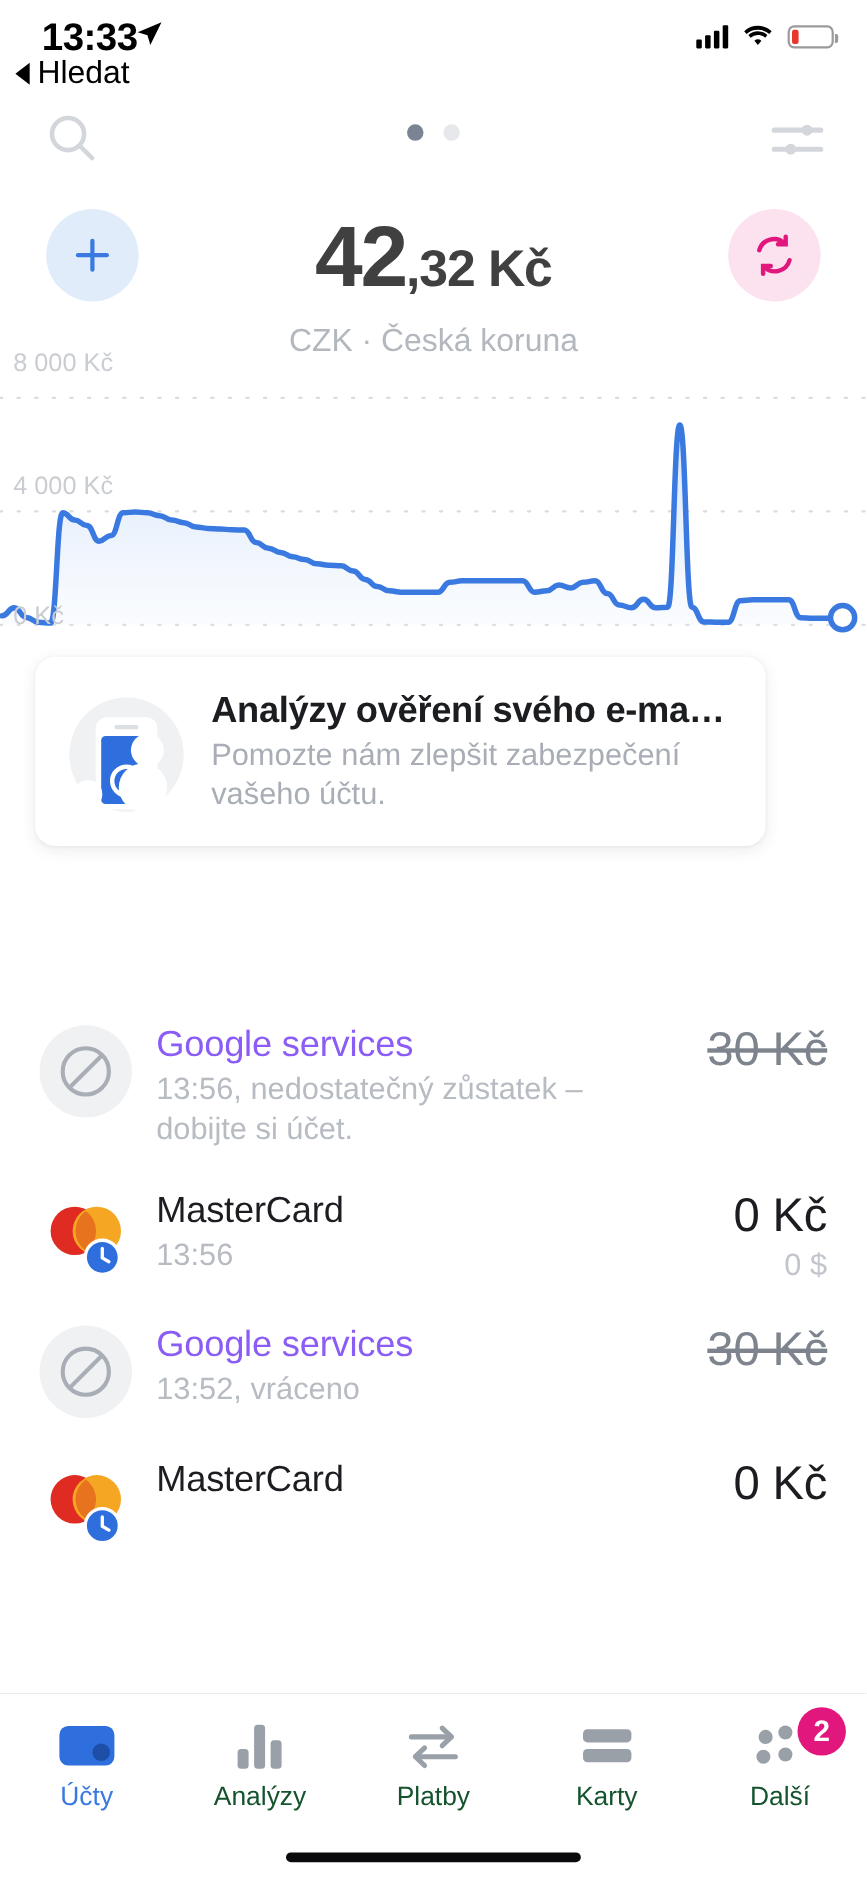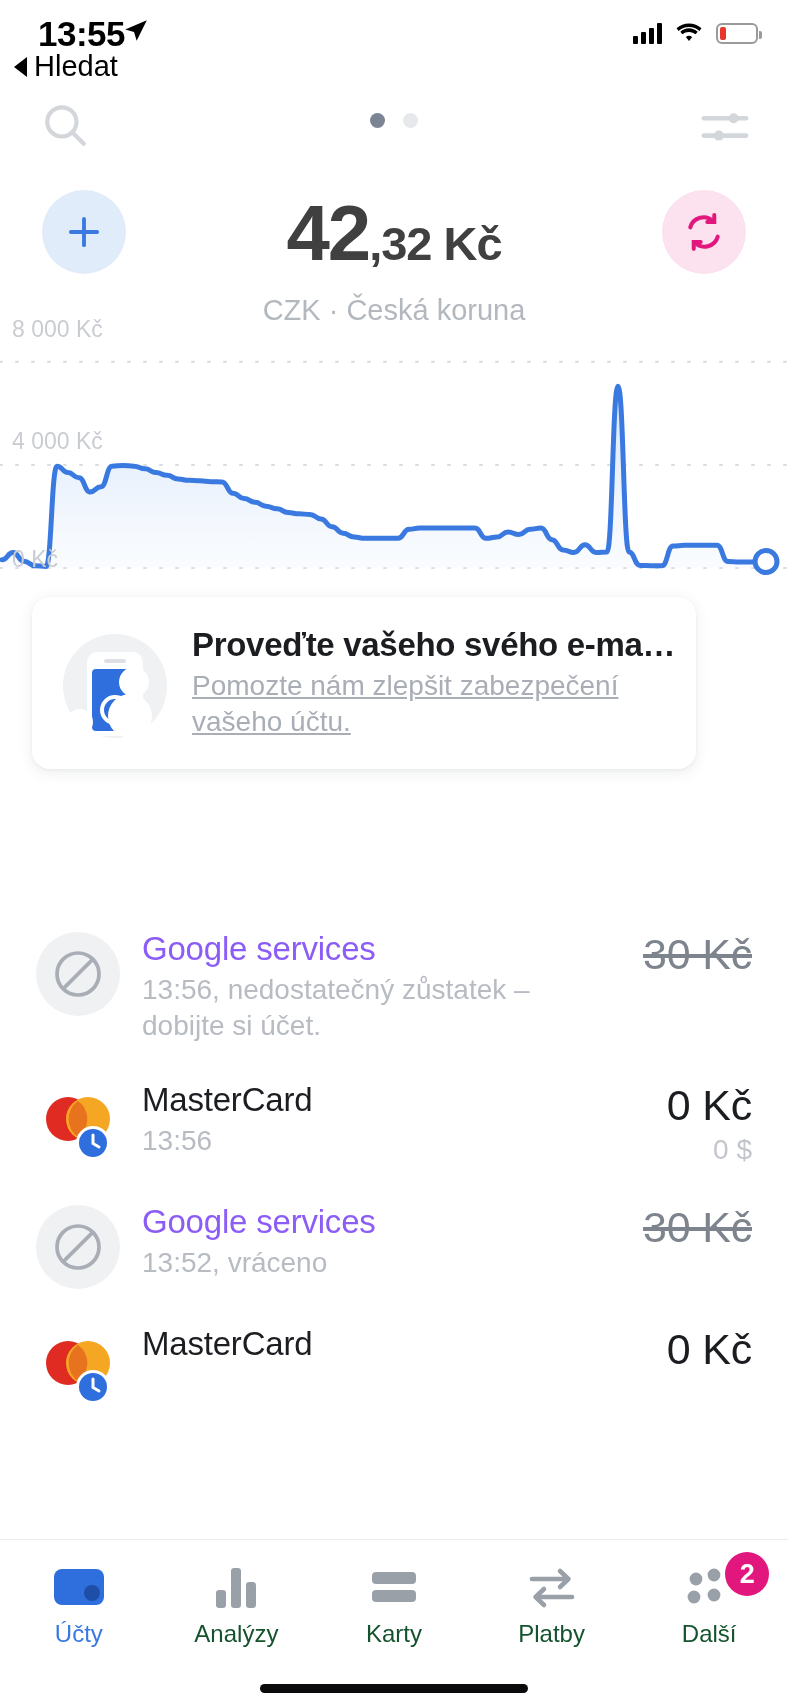--- a/index.html
+++ b/index.html
@@ -89,21 +89,21 @@
     background:#fff; border-radius:18px;
     box-shadow:0 3px 14px rgba(60,70,90,0.10), 0 1px 3px rgba(60,70,90,0.06);
     display:flex; align-items:center; padding:0 0 0 24px;
   }
   .promo-ill { width:118px; height:118px; flex:0 0 118px; position:relative; }
   .promo-txt { margin-left:18px; padding-right:18px; }
   .promo-title {
     font-size:33px; font-weight:700; color:#1b1d21; letter-spacing:-0.3px;
     white-space:nowrap;
   }
-  .promo-sub { font-size:28px; color:#a9aeb6; line-height:1.28; margin-top:4px;text-decoration:underline; }
+  .promo-sub { font-size:28px; color:#a9aeb6; line-height:1.28; margin-top:4px; }
 
   
   .date-row {
     position:absolute; left:0; top:833px; width:788px; height:48px;
     display:flex; justify-content:space-between; align-items:center;
     padding:0 38px; font-size:30px; color:#8d939c;
   }
 
   
   .tx-list { position:absolute; left:0; top:912px; width:788px; }
@@ -152,21 +152,21 @@
     background:linear-gradient(to top, rgba(255,255,255,1), rgba(255,255,255,0));
     pointer-events:none;
   }
 </style>
 </head>
 <body>
 
 <div class="phone">
 
   <div class="statusbar">
-    <div class="sb-time">13:55</div>
+    <div class="sb-time">13:33</div>
     <div class="sb-loc">
       <svg width="26" height="26" viewBox="0 0 24 24">
           <path d="M22 2L2 10.5l8.2 2.4 2.4 8.2L22 2z" fill="#000"></path>
         </svg>
     </div>
     <div class="sb-right">
       <div class="bars">
           <i></i>
           <i></i>
           <i></i>
@@ -261,21 +261,21 @@
         <rect x="31" y="28" width="56" height="84" rx="10" fill="#ffffff"></rect>
         <rect x="48" y="35" width="22" height="4" rx="2" fill="#dcdfe3"></rect>
         <rect x="36" y="45" width="46" height="62" rx="4" fill="#2f6fdd"></rect>
         <circle cx="78" cy="58" r="15" fill="#ffffff"></circle>
         <circle cx="74" cy="92" r="22" fill="#ffffff"></circle>
         <circle cx="59" cy="86" r="13" fill="none" stroke="#ffffff" stroke-width="4"></circle>
         <circle cx="24" cy="98" r="13" fill="#ffffff"></circle>
       </svg>
     </div>
     <div class="promo-txt">
-      <div class="promo-title">Proveďte vašeho svého e-ma…</div>
+      <div class="promo-title">Analýzy ověření svého e-ma…</div>
       <div class="promo-sub">Pomozte nám zlepšit zabezpečení vašeho účtu.</div>
     </div>
   </div>
 
 
   <div class="tx-list" id="txList">
       <div class="tx">
         <div class="tx-icon">
           <div class="ic-declined">
             <svg width="56" height="56" viewBox="0 0 24 24" fill="none" stroke="#a9aeb6" stroke-width="1.6">
@@ -362,37 +362,37 @@
           <svg width="48" height="46" viewBox="0 0 24 23">
             <rect x="2" y="13" width="5" height="9" rx="1.6" fill="#9aa0a8"></rect>
             <rect x="9.5" y="2" width="5" height="20" rx="1.6" fill="#9aa0a8"></rect>
             <rect x="17" y="9" width="5" height="13" rx="1.6" fill="#9aa0a8"></rect>
           </svg>
         </div>
         <div class="tlabel">Analýzy</div>
       </div>
       <div class="tab">
         <div class="ticon">
-          <svg width="52" height="42" viewBox="0 0 26 21">
-            <rect x="2" y="3" width="22" height="6" rx="2" fill="#9aa0a8"></rect>
-            <rect x="2" y="12" width="22" height="6" rx="2" fill="#9aa0a8"></rect>
-          </svg>
-        </div>
-        <div class="tlabel">Karty</div>
-      </div>
-      <div class="tab">
-        <div class="ticon">
           <svg width="52" height="44" viewBox="0 0 26 22" fill="none" stroke="#9aa0a8" stroke-width="2.3" stroke-linecap="round" stroke-linejoin="round">
             <path d="M3 7h18"></path>
             <path d="M17 3l4.2 4-4.2 4"></path>
             <path d="M23 16H5"></path>
             <path d="M9 12L4.8 16 9 20"></path>
           </svg>
         </div>
         <div class="tlabel">Platby</div>
+      </div>
+      <div class="tab">
+        <div class="ticon">
+          <svg width="52" height="42" viewBox="0 0 26 21">
+            <rect x="2" y="3" width="22" height="6" rx="2" fill="#9aa0a8"></rect>
+            <rect x="2" y="12" width="22" height="6" rx="2" fill="#9aa0a8"></rect>
+          </svg>
+        </div>
+        <div class="tlabel">Karty</div>
       </div>
       <div class="tab">
         <div class="ticon">
           <svg width="50" height="44" viewBox="0 0 25 22">
             <circle cx="6" cy="7" r="3.2" fill="#9aa0a8"></circle>
             <circle cx="15" cy="5" r="3.2" fill="#9aa0a8"></circle>
             <circle cx="5" cy="16" r="3.2" fill="#9aa0a8"></circle>
             <circle cx="15" cy="15" r="3.2" fill="#9aa0a8"></circle>
           </svg>
         </div>

